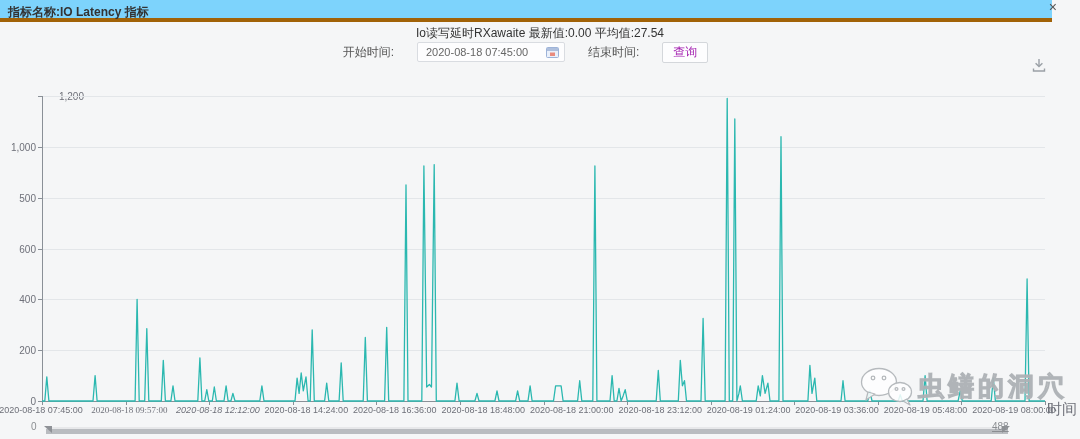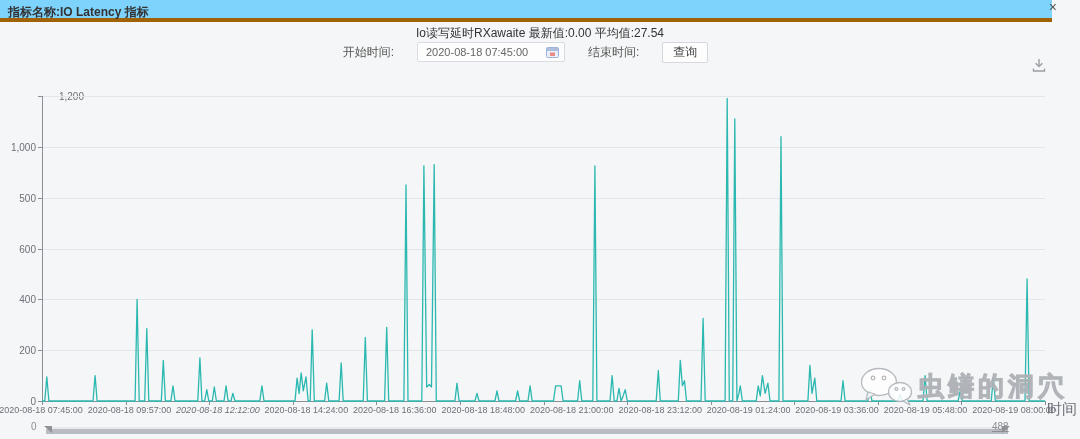--- a/index.html
+++ b/index.html
@@ -12,21 +12,21 @@
   .topbar .close{position:absolute;right:-5px;top:0px;font-size:14px;color:#555;cursor:pointer;line-height:14px;}
   
   .chart-title{position:absolute;left:0;top:25px;width:1080px;text-align:center;
                font-size:12px;color:#333;}
   .controls{position:absolute;left:0;top:41px;width:979px;height:22px;
             display:flex;justify-content:center;align-items:center;gap:23px;font-size:12px;color:#555;margin-left:36px;}
   .datebox{display:inline-flex;align-items:center;justify-content:space-between;width:148px;height:20px;
            background:#fdfdfe;border:1px solid #d9dce1;border-radius:2px;box-sizing:border-box;
            padding:0 5px 0 8px;font-size:11px;color:#666;cursor:pointer;}
   .query{width:46px;height:21px;background:#fdfdfe;border:1px solid #d4d7db;border-radius:2px;
-         font-size:12px;color:#404040;font-family:"Liberation Sans",sans-serif;cursor:pointer;padding:0;}
+         font-size:12px;color:#a21caf;font-family:"Liberation Sans",sans-serif;cursor:pointer;padding:0;}
   .dl{position:absolute;left:1030px;top:56px;width:18px;height:18px;cursor:pointer;}
   
   .ylab{position:absolute;font-size:10px;color:#6e7079;text-align:right;width:36px;}
   .xlab{position:absolute;font-size:9px;color:#6e7079;text-align:center;width:120px;white-space:nowrap;}
   .axisname{position:absolute;left:1047px;top:400px;font-size:15px;color:#6e7079;}
   
   .s-lab{position:absolute;font-size:10px;color:#8b8e92;}
   .track{position:absolute;left:46px;top:427px;width:962px;height:7px;
          background:linear-gradient(#e7e8ea 0 2px,#b9bcc0 2px 100%);cursor:pointer;}
   .handle{position:absolute;top:-1px;}
@@ -76,21 +76,21 @@
   <div id="chart">
     <div class="axisname">时间</div>
   <div class="ylab" style="left: 0px; top: 395.5px;">0</div>
       <div class="ylab" style="left: 0px; top: 344.5px;">200</div>
       <div class="ylab" style="left: 0px; top: 293.5px;">400</div>
       <div class="ylab" style="left: 0px; top: 243.5px;">600</div>
       <div class="ylab" style="left: 0px; top: 192.5px;">500</div>
       <div class="ylab" style="left: 0px; top: 141.5px;">1,000</div>
       <div class="ylab" style="left: 3px; top: 90.5px; padding-left: 45px;">1,200</div>
       <div class="xlab" style="left: -19px; top: 405px;">2020-08-18 07:45:00</div>
-      <div class="xlab" style="left: 69.4545px; top: 405px;">2020-08-18 09:57:00</div>
+      <div class="xlab" style="left: 69.4545px; top: 405px; font-family: Liberation Serif, serif;">2020-08-18 09:57:00</div>
       <div class="xlab" style="left: 157.909px; top: 405px; font-style: italic;">2020-08-18 12:12:00</div>
       <div class="xlab" style="left: 246.364px; top: 405px;">2020-08-18 14:24:00</div>
       <div class="xlab" style="left: 334.818px; top: 405px;">2020-08-18 16:36:00</div>
       <div class="xlab" style="left: 423.273px; top: 405px;">2020-08-18 18:48:00</div>
       <div class="xlab" style="left: 511.727px; top: 405px;">2020-08-18 21:00:00</div>
       <div class="xlab" style="left: 600.182px; top: 405px;">2020-08-18 23:12:00</div>
       <div class="xlab" style="left: 688.636px; top: 405px;">2020-08-19 01:24:00</div>
       <div class="xlab" style="left: 777.091px; top: 405px;">2020-08-19 03:36:00</div>
       <div class="xlab" style="left: 865.545px; top: 405px;">2020-08-19 05:48:00</div>
       <div class="xlab" style="left: 954px; top: 405px;">2020-08-19 08:00:00</div>

